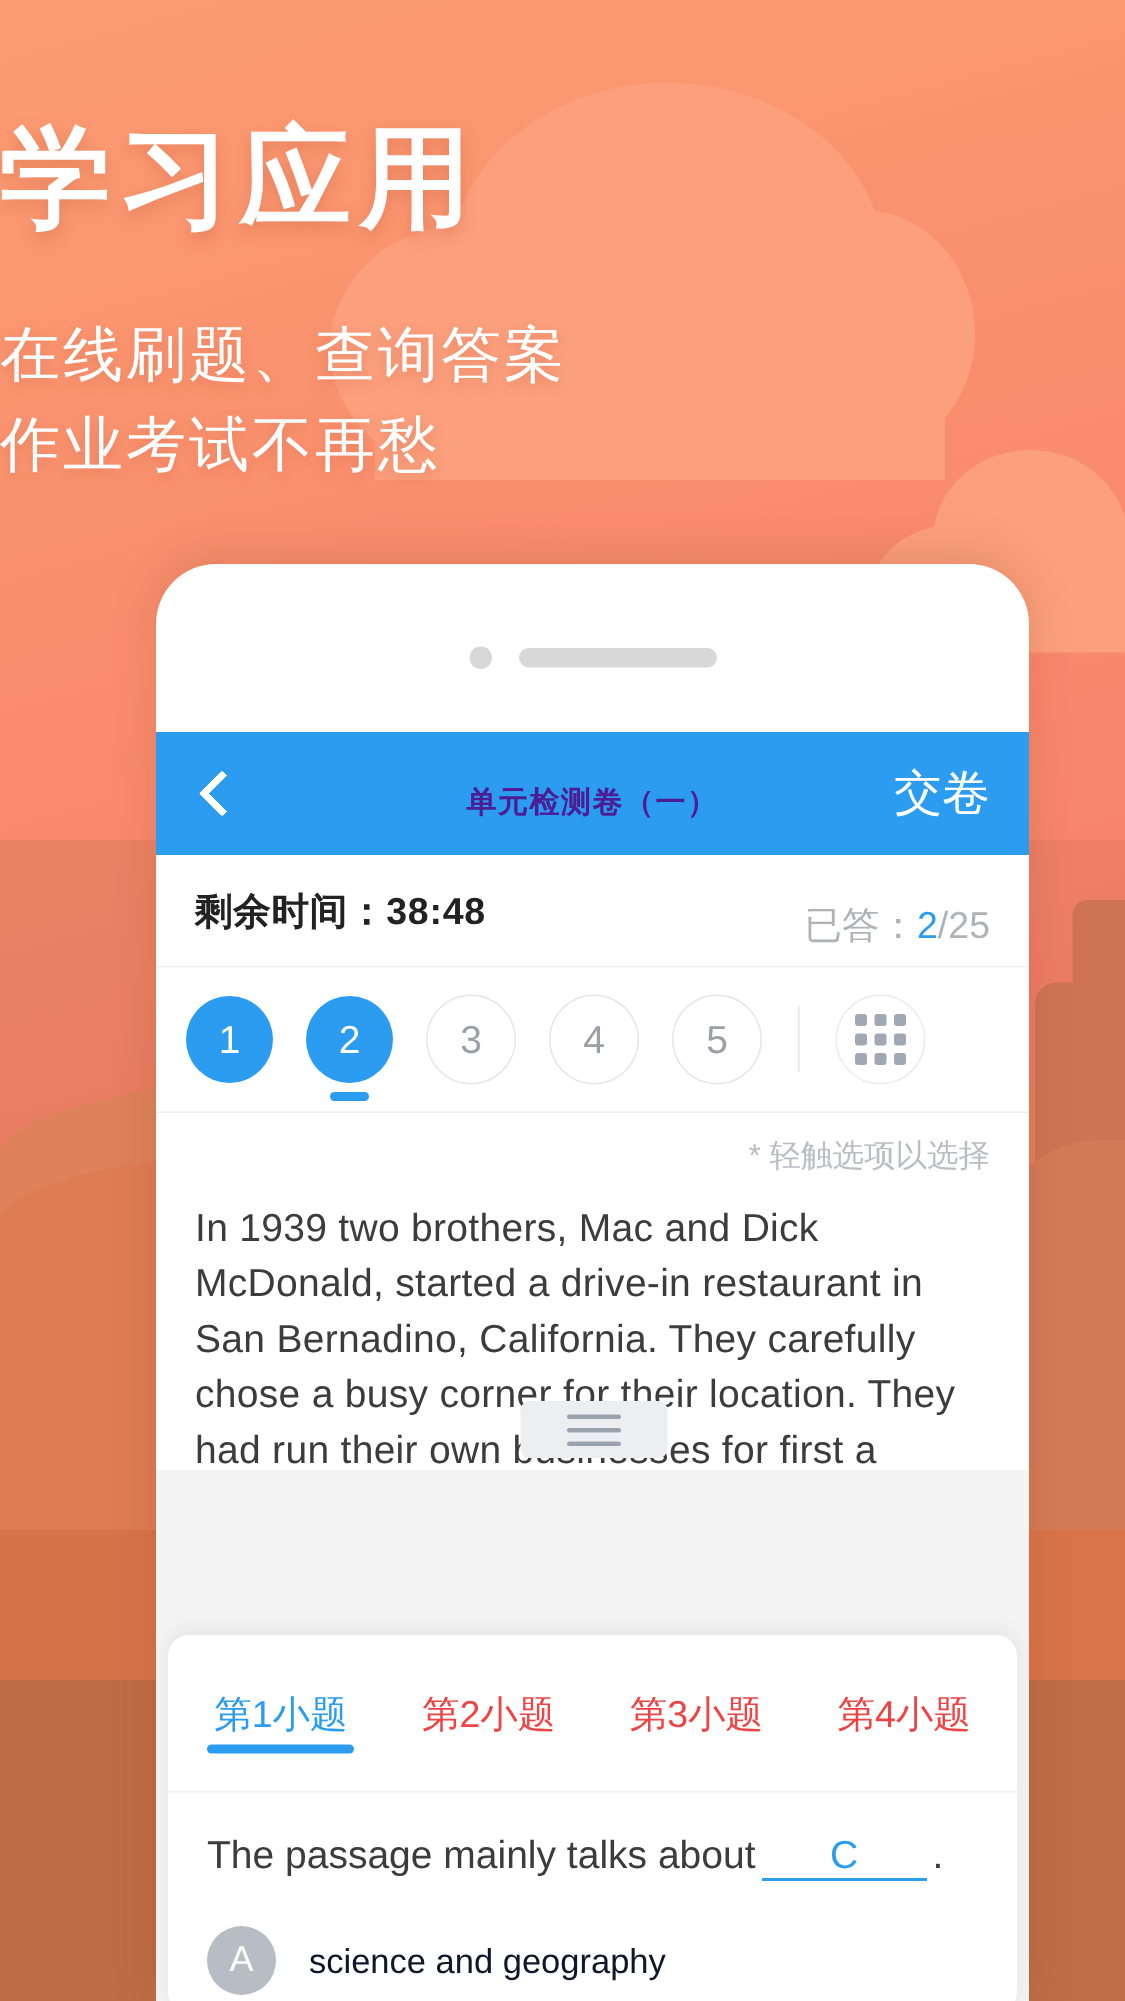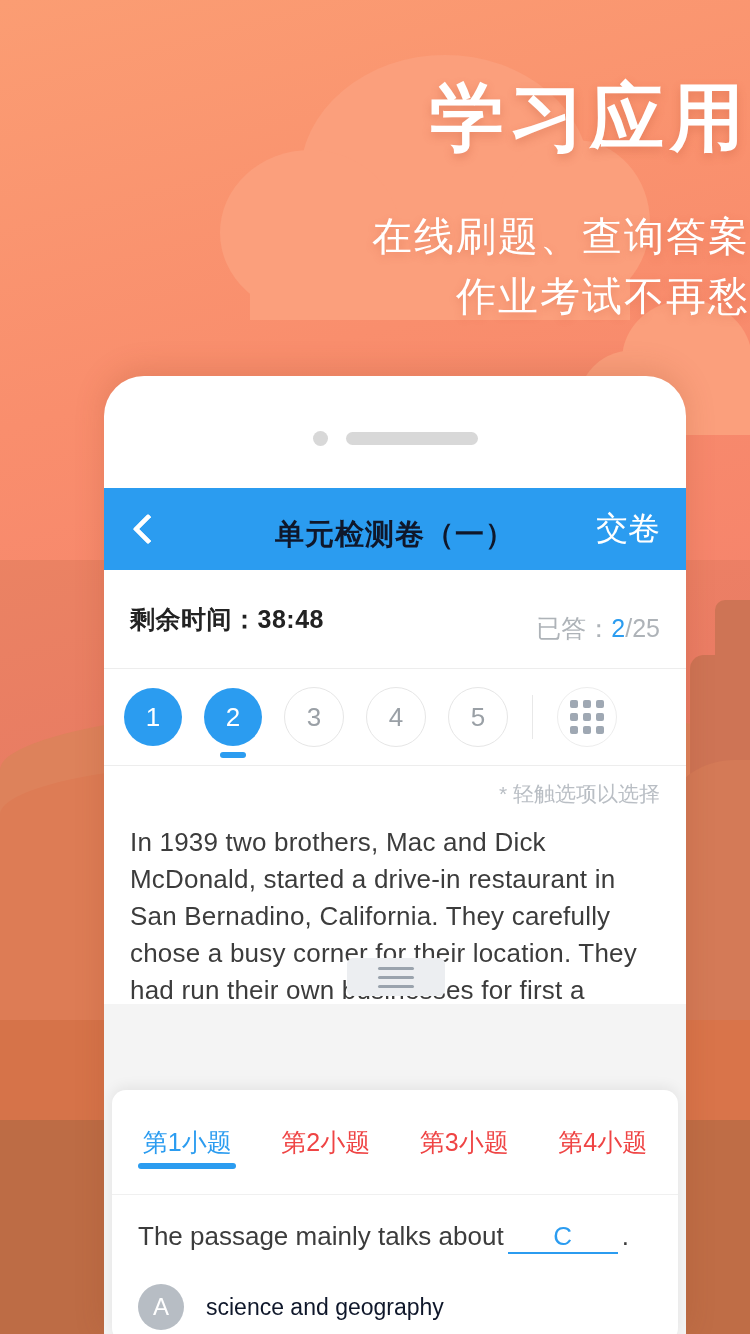--- a/index.html
+++ b/index.html
@@ -45,21 +45,21 @@
   .cac-main2{ left:195px; top:700px; width:88px; height:300px; border-radius:44px; background:#c06549; }
   .cac-sm   { left:215px; top:655px; width:70px; height:60px; border-radius:35px 35px 20px 35px; background:#c8684a; }
   .cac-arm-r{ left:255px; top:850px; width:60px; height:28px; border-radius:14px; background:#c06549;}
 
   
   .mesa1 { position:absolute; left:690px; top:655px; width:200px; height:420px; background:#d5795b; border-radius:14px 14px 0 0; }
   .mesa2 { position:absolute; left:715px; top:600px; width:120px; height:120px; background:#d5795b; border-radius:10px 10px 0 0; }
   .mesa3 { position:absolute; left:665px; top:760px; width:220px; height:340px; background:#dc7f5d; border-radius:70px 40px 0 0 / 60px 40px 0 0; }
 
   
-  .hero { position:absolute; left:0; right:0; top:78px; text-align:right;font-family:Liberation Serif, serif; }
+  .hero { position:absolute; left:0; right:0; top:78px; text-align:left; }
   .hero-title {
     color:#ffffff; font-size:74px; font-weight:bold; letter-spacing:6px;
     line-height:1.1; text-shadow:0 4px 10px rgba(190,80,50,.30);
     margin:0 0 48px 0;
   }
   .hero-sub {
     color:#ffffff; font-size:40px; line-height:1.5; letter-spacing:2px;
     text-shadow:0 3px 8px rgba(190,80,50,.28);
   }
 
@@ -82,30 +82,30 @@
     padding:0 26px; position:relative;
   }
   .back-icon { width:28px; height:28px; position:relative; flex:0 0 auto; }
   .back-icon::before {
     content:""; position:absolute; left:7px; top:3px; width:17px; height:17px;
     border-left:5px solid #fff; border-bottom:5px solid #fff;
     transform:rotate(45deg); border-radius:2px;
   }
   .nav-title {
     position:absolute; left:0; right:0; text-align:center;
-    color:#0f172a; font-size:29px; font-weight:bold; letter-spacing:1px;
+    color:#4c1d95; font-size:20px; font-weight:bold; letter-spacing:1px;
     pointer-events:none;
     margin-top:11px;
   }
   .nav-action { margin-left:auto; color:#ffffff; font-size:32px; z-index:2; }
 
   
   .timer-row {
     height:66px; background:#fff; display:flex; align-items:center;
-    padding:16px 26px; border-bottom:1px solid #ededed;
+    padding:4px 26px; border-bottom:1px solid #ededed;
   }
   .timer-left { font-size:25px; color:#222; font-weight:bold; letter-spacing:.5px; }
   .timer-right { margin-left:auto; font-size:25px; color:#aeb3b8;margin-top:18px; }
   .timer-right .cur { color:#2b9cf0; }
 
   
   .pills {
     height:96px; background:#fff; display:flex; align-items:center;
     padding:0 20px; border-bottom:1px solid #ededed; gap:22px;
   }

